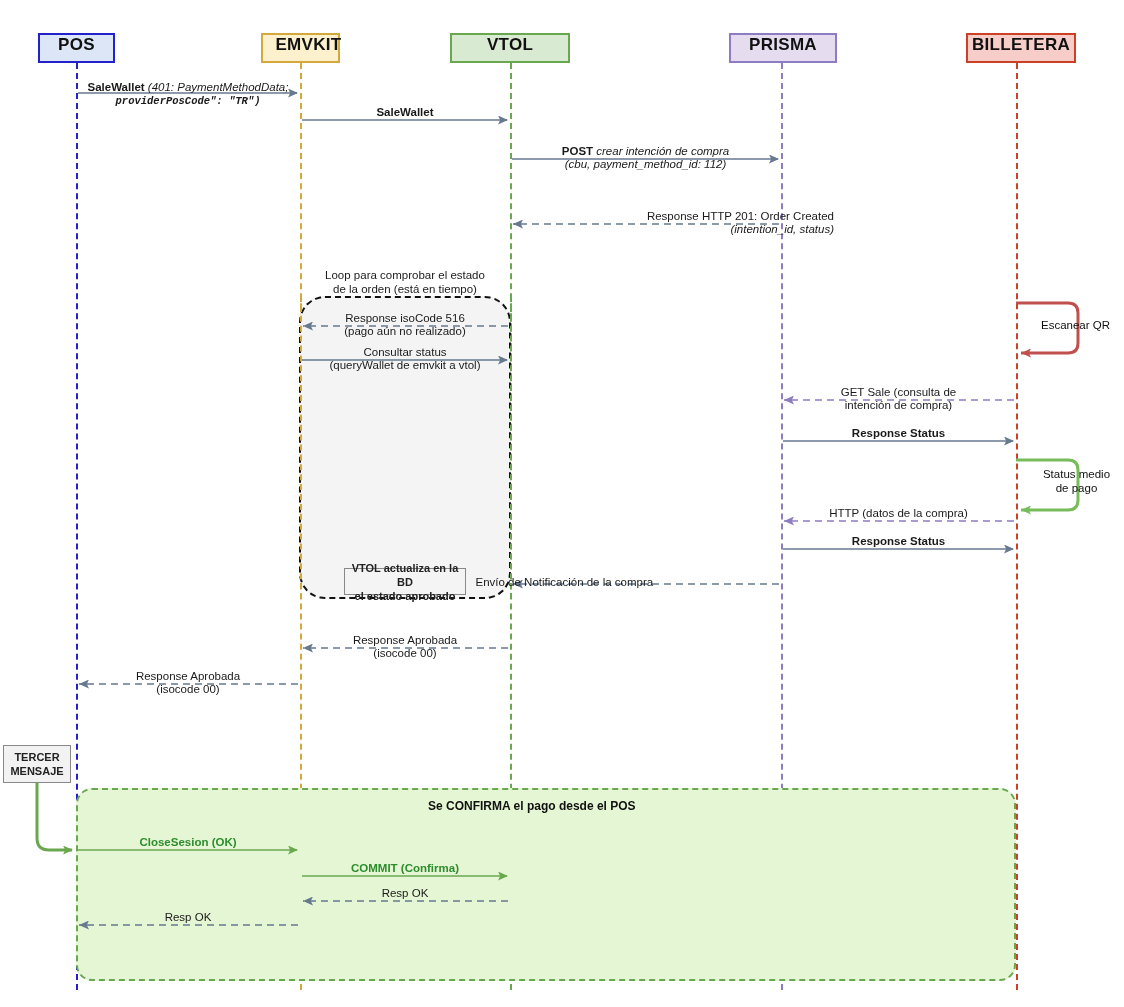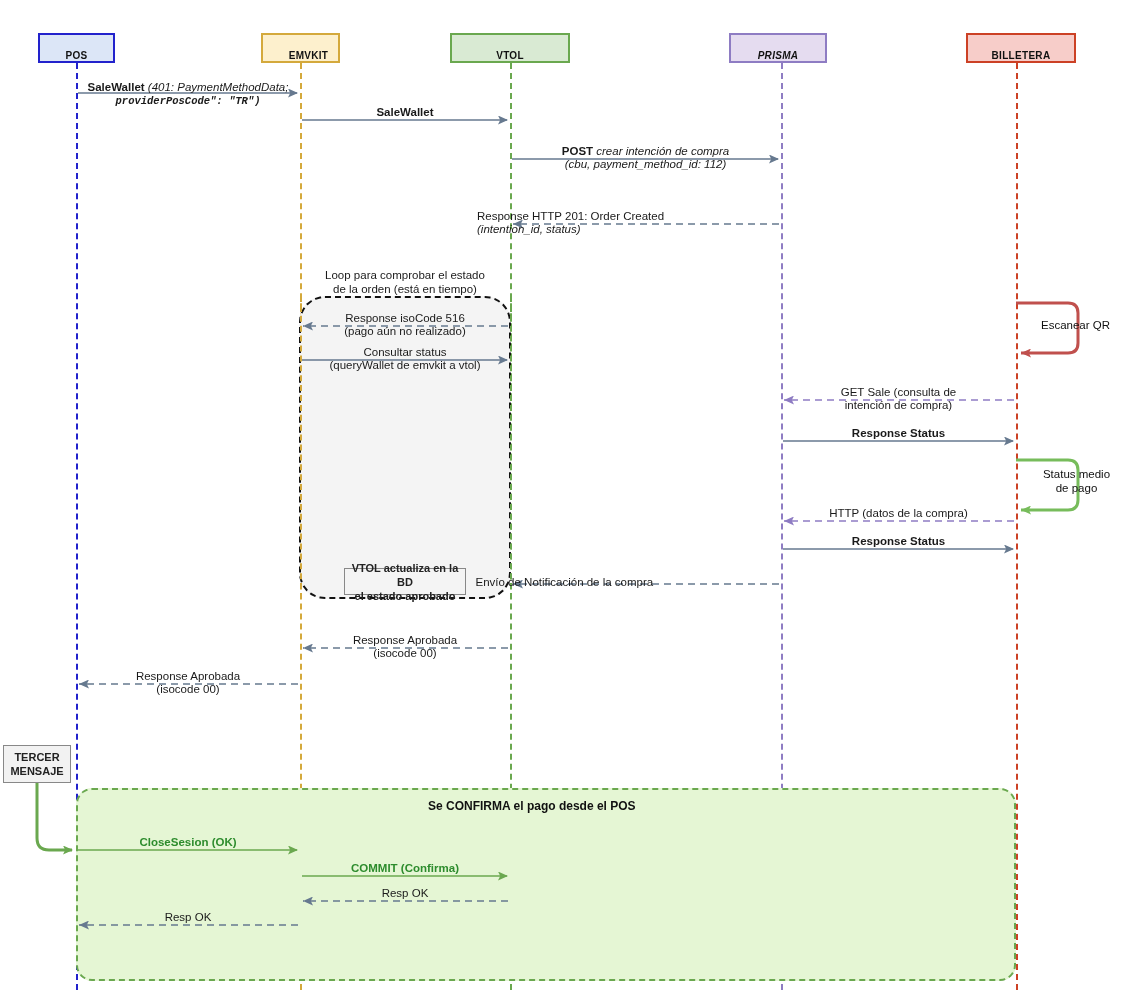--- a/index.html
+++ b/index.html
@@ -1,19 +1,19 @@
 <!DOCTYPE html>
 <html><head>
 <meta charset="utf-8">
 <style>
   html,body{margin:0;padding:0;background:#ffffff;}
   body{font-family:"Liberation Sans",sans-serif;}
   #canvas{position:relative;width:1124px;height:1007px;overflow:hidden;background:#fff;}
-  .lifeline-head{position:absolute;box-sizing:border-box;display:flex;align-items:flex-end;justify-content:center;
-    font-weight:bold;font-size:10px;letter-spacing:.3px;color:#111;}
+  .lifeline-head{position:absolute;box-sizing:border-box;display:flex;align-items:flex-start;justify-content:center;
+    font-weight:bold;font-size:17px;letter-spacing:.3px;color:#111;}
   .lifeline{position:absolute;width:0;border-left-width:2px;border-left-style:dashed;}
   .msg{position:absolute;font-size:11.5px;color:#1a1a1a;text-align:center;line-height:13px;white-space:nowrap;}
   .msg b{font-weight:bold;}
   .msg i{font-style:italic;}
   .mono{font-family:"Liberation Mono",monospace;font-style:italic;font-weight:bold;font-size:10.5px;}
   .note{position:absolute;box-sizing:border-box;background:#f2f2f2;border:1px solid #888;
     font-size:11px;font-weight:bold;color:#222;text-align:center;line-height:14px;
     display:flex;align-items:center;justify-content:center;}
   .frag{position:absolute;box-sizing:border-box;}
   .frag-title{position:absolute;font-size:12px;font-weight:bold;color:#111;}
@@ -32,21 +32,21 @@
       </div>
       <div class="lifeline" style="left: 76px; top: 63px; height: 927px; border-left-color: rgb(34, 34, 204);"></div>
       <div class="lifeline-head" style="left: 261px; top: 33px; width: 79px; height: 30px; background: rgb(253, 240, 205); border: 2px solid rgb(212, 169, 60); padding-left: 16px;">
         <span>EMVKIT</span>
       </div>
       <div class="lifeline" style="left: 300px; top: 63px; height: 927px; border-left-color: rgb(212, 169, 60);"></div>
       <div class="lifeline-head" style="left: 450px; top: 33px; width: 120px; height: 30px; background: rgb(217, 234, 211); border: 2px solid rgb(106, 168, 79);">
         <span>VTOL</span>
       </div>
       <div class="lifeline" style="left: 510px; top: 63px; height: 927px; border-left-color: rgb(106, 168, 79);"></div>
-      <div class="lifeline-head" style="left: 729px; top: 33px; width: 98px; height: 30px; background: rgb(229, 220, 240); border: 2px solid rgb(142, 124, 195); font-style: italic;">
+      <div class="lifeline-head" style="left: 729px; top: 33px; width: 108px; height: 30px; background: rgb(229, 220, 240); border: 2px solid rgb(142, 124, 195);">
         <span>PRISMA</span>
       </div>
       <div class="lifeline" style="left: 781px; top: 63px; height: 927px; border-left-color: rgb(142, 124, 195);"></div>
       <div class="lifeline-head" style="left: 966px; top: 33px; width: 110px; height: 30px; background: rgb(247, 205, 201); border: 2px solid rgb(204, 65, 37);">
         <span>BILLETERA</span>
       </div>
       <div class="lifeline" style="left: 1016px; top: 63px; height: 927px; border-left-color: rgb(204, 65, 37);"></div>
       <div class="frag" style="left: 299px; top: 296px; width: 212px; height: 303px; background: rgb(244, 244, 244); border: 2px dashed rgb(17, 17, 17); border-radius: 26px;"></div>
       <div class="lifeline" style="left: 300px; top: 296px; height: 303px; border-left-color: rgb(212, 169, 60);"></div>
       <div class="lifeline" style="left: 510px; top: 296px; height: 303px; border-left-color: rgb(106, 168, 79);"></div>
@@ -113,21 +113,21 @@
       <line x1="298" y1="925" x2="79" y2="925" stroke="#66798f" stroke-width="1.6" stroke-dasharray="7,5" marker-end="url(#ah0l)"></line>
       <path d="M1016,303 H1068 Q1078,303 1078,313 V343 Q1078,353 1068,353 H1021" fill="none" stroke="#c0504d" stroke-width="3" marker-end="url(#ah3l)"></path>
       <path d="M1016,460 H1068 Q1078,460 1078,470 V500 Q1078,510 1068,510 H1021" fill="none" stroke="#77bc5b" stroke-width="3" marker-end="url(#ah4l)"></path>
       <path d="M37,783 V838 Q37,850 49,850 H72" fill="none" stroke="#6aa84f" stroke-width="3" marker-end="url(#ah2r)"></path>
     </svg>
 
   <div id="label-layer">
       <div class="msg" style="left: 66px; top: 81px; width: 244px; text-align: center;"><span class="boxed"><b>SaleWallet</b><i> (401: PaymentMethodData;</i></span><div><span class="boxed mono">providerPosCode":  "TR")</span></div></div>
       <div class="msg" style="left: 235px; top: 106px; width: 340px; text-align: center;"><span class="boxed" style="font-weight:bold;">SaleWallet</span></div>
       <div class="msg" style="left: 475.5px; top: 145px; width: 340px; text-align: center;"><span class="boxed"><b>POST</b><i> crear intención de compra</i></span><div><span class="boxed"><i>(cbu, payment_method_id: 112)</i></span></div></div>
-      <div class="msg" style="left: 477px; top: 210px; width: 340px; text-align: left;"><span class="boxed">Response HTTP 201: Order Created</span><div><span class="boxed"><i>(intention_id, status)</i></span></div></div>
+      <div class="msg" style="left: 494px; top: 210px; width: 340px; text-align: right;"><span class="boxed">Response HTTP 201: Order Created</span><div><span class="boxed"><i>(intention_id, status)</i></span></div></div>
       <div class="msg" style="left: 235px; top: 312px; width: 340px; text-align: center;"><span class="boxed">Response isoCode 516</span><div><span class="boxed">(pago aún no realizado)</span></div></div>
       <div class="msg" style="left: 235px; top: 346px; width: 340px; text-align: center;"><span class="boxed">Consultar status</span><div><span class="boxed">(queryWallet de emvkit a vtol)</span></div></div>
       <div class="msg" style="left: 728.5px; top: 386px; width: 340px; text-align: center;"><span class="boxed">GET Sale (consulta de</span><div><span class="boxed">intención de compra)</span></div></div>
       <div class="msg" style="left: 728.5px; top: 427px; width: 340px; text-align: center;"><span class="boxed" style="font-weight:bold;">Response Status</span></div>
       <div class="msg" style="left: 728.5px; top: 507px; width: 340px; text-align: center;"><span class="boxed" style="">HTTP (datos de la compra)</span></div>
       <div class="msg" style="left: 728.5px; top: 535px; width: 340px; text-align: center;"><span class="boxed" style="font-weight:bold;">Response Status</span></div>
       <div class="msg" style="left: 475.5px; top: 576px; width: 340px; text-align: left;"><span class="boxed" style="">Envío de Notificación de la compra</span></div>
       <div class="msg" style="left: 235px; top: 634px; width: 340px; text-align: center;"><span class="boxed">Response Aprobada</span><div><span class="boxed">(isocode 00)</span></div></div>
       <div class="msg" style="left: 18px; top: 670px; width: 340px; text-align: center;"><span class="boxed">Response Aprobada</span><div><span class="boxed">(isocode 00)</span></div></div>
       <div class="msg" style="left: 18px; top: 836px; width: 340px; text-align: center;"><span class="boxed" style="font-weight:bold;color:#2d8c2d;">CloseSesion (OK)</span></div>

